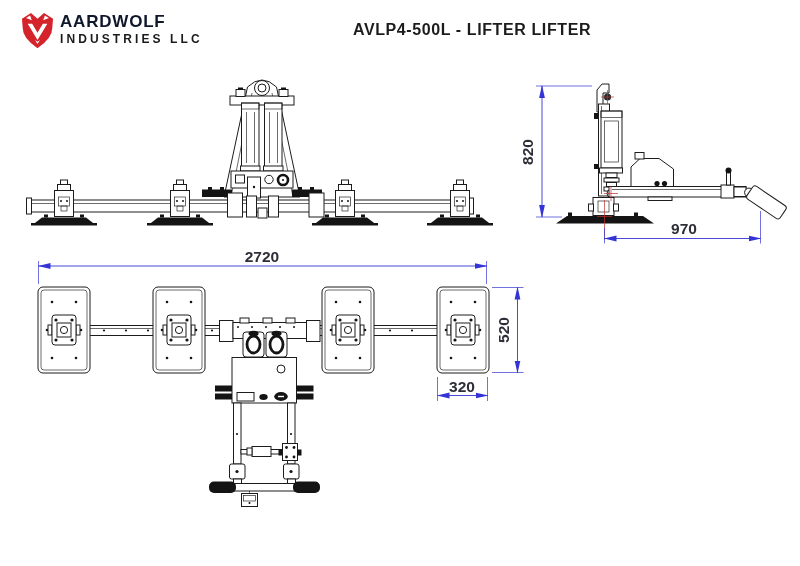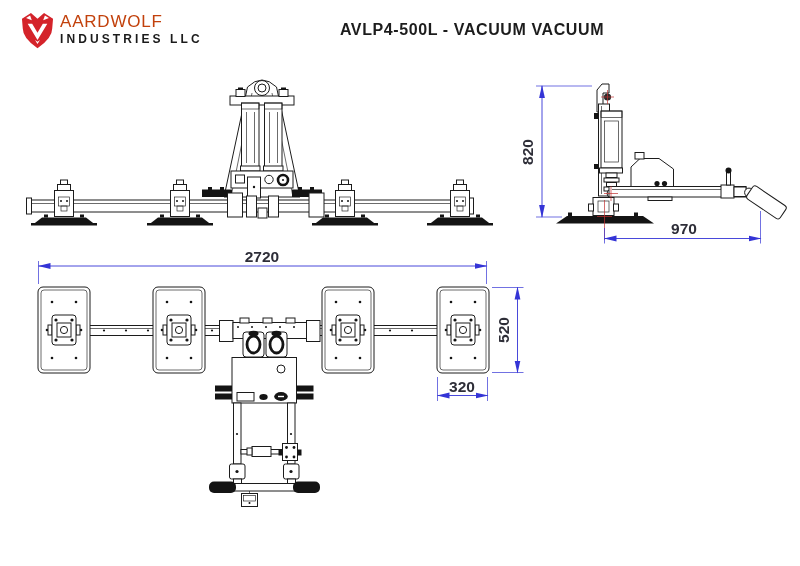--- a/index.html
+++ b/index.html
@@ -7,21 +7,21 @@
     width:800px;height:566px;background:#ffffff;position:relative;overflow:hidden;
     font-family:"Liberation Sans", sans-serif;
   }
   .hdr-title{
     position:absolute;left:300px;top:21px;width:344px;text-align:center;
     font-size:16px;font-weight:bold;color:#1c1c1c;letter-spacing:.6px;white-space:nowrap;
   }
   .logo{position:absolute;left:19px;top:10px;display:flex;align-items:flex-start;}
   .logo-icon{width:37px;height:36px;margin-top:3px;}
   .logo-text{margin-left:4px;}
-  .logo-brand{font-size:17px;font-weight:normal;color:#c2410c;letter-spacing:.8px;line-height:17px;margin-top:3px;}
+  .logo-brand{font-size:17px;font-weight:bold;color:#0f172a;letter-spacing:.8px;line-height:17px;margin-top:3px;}
   .logo-sub{font-size:12px;font-weight:bold;color:#1b1b1b;letter-spacing:3.1px;margin-top:2px;}
   svg text{font-family:"Liberation Sans", sans-serif;}
   .ln{fill:none;stroke:#1c1c1c;stroke-width:1;}
   .wh{fill:#ffffff;stroke:#1c1c1c;stroke-width:1;}
   .bk{fill:#141414;stroke:none;}
   .thin{stroke-width:.65;}
   .diml{stroke:#3434d6;stroke-width:.9;fill:none;}
   .ext{stroke:#3434d6;stroke-width:.7;fill:none;}
   .dimtxt{fill:#2e2e38;font-size:15.5px;font-weight:bold;}
   .red{stroke:#c23030;stroke-width:.7;fill:none;}
@@ -36,21 +36,21 @@
     <path d="M36 6 L31 3 L29 9 Z" fill="#ffffff"></path>
     <path d="M10 13 L22 33 L34 13 L28.5 13 L22 24 L15.5 13 Z" fill="#ffffff"></path>
     <path d="M19 33 L22 38 L25 33 L22 35 Z" fill="#ffffff"></path>
   </svg>
   <div class="logo-text">
     <div class="logo-brand">AARDWOLF</div>
     <div class="logo-sub">INDUSTRIES LLC</div>
   </div>
 </div>
 
-<div class="hdr-title">AVLP4-500L - VACUUM VACUUM</div>
+<div class="hdr-title">AVLP4-500L - LIFTER LIFTER</div>
 
 <svg width="800" height="566" viewBox="0 0 800 566" style="position:absolute;left:0;top:0;">
   <defs>
     <marker id="arr" markerWidth="13" markerHeight="9" refX="12" refY="4.5" orient="auto-start-reverse" markerUnits="userSpaceOnUse">
       <path d="M13 4.5 L0 1.6 L0 7.4 Z" fill="#3434d6"></path>
     </marker>
   </defs>
 
   <g>
 

